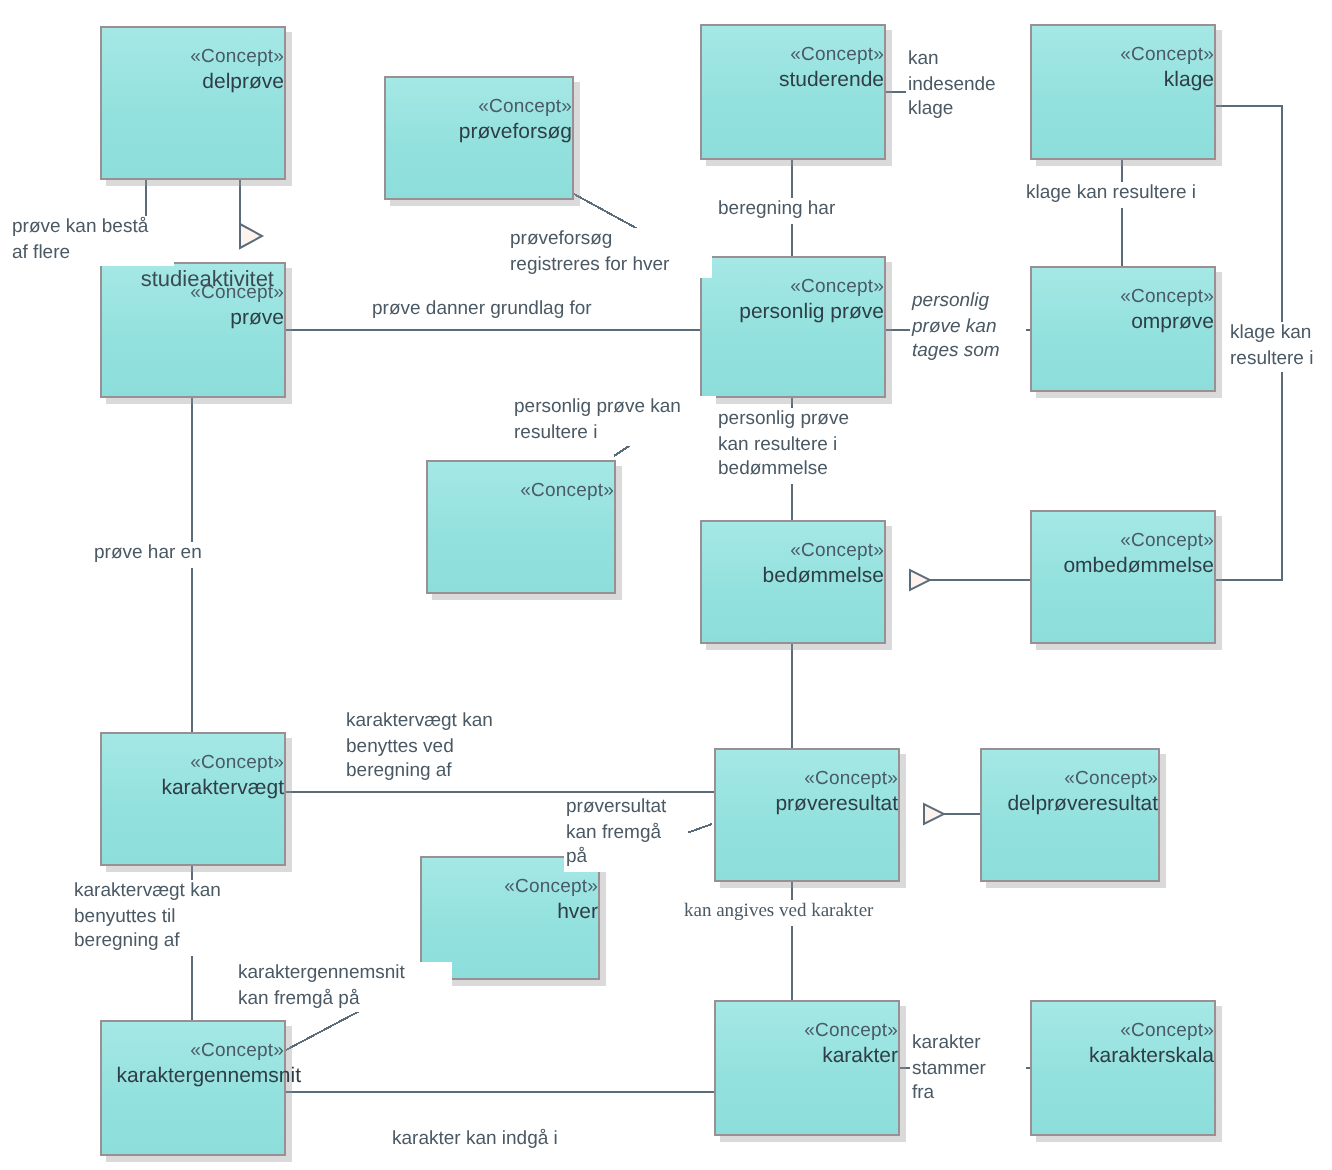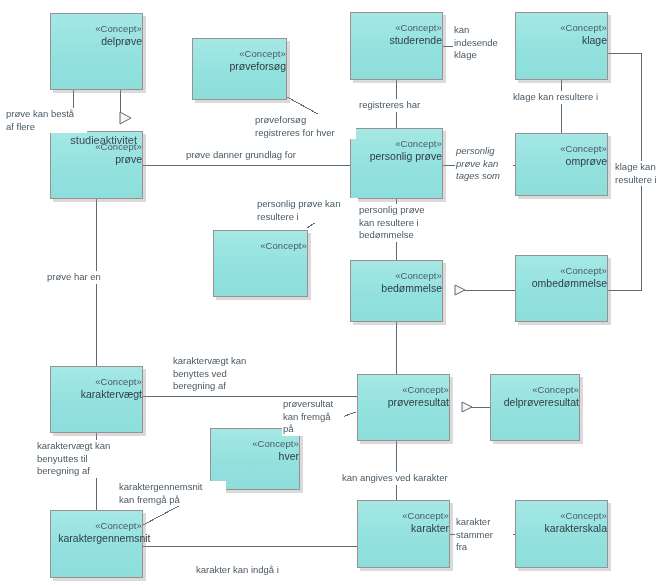--- a/index.html
+++ b/index.html
@@ -201,21 +201,21 @@
     </div>
   <div id="labels-layer">
       <div class="edge-label" style="left: 5px; top: 78px; width: 80px; margin-top: 30px;">prøve kan bestå
 af flere</div>
       <div class="edge-label" style="left: 254px; top: 114px; width: 100px;">prøveforsøg
 registreres for hver</div>
       <div class="edge-label" style="left: 185px; top: 149px; width: 130px;">prøve danner grundlag for</div>
       <div class="edge-label" style="left: 453px; top: 24px; width: 60px;">kan
 indesende
 klage</div>
-      <div class="edge-label" style="left: 358px; top: 99px; width: 80px;">registreres har</div>
+      <div class="edge-label" style="left: 358px; top: 99px; width: 80px;">beregning har</div>
       <div class="edge-label" style="left: 512px; top: 91px; width: 100px;">klage kan resultere i</div>
       <div class="edge-label" style="left: 455px; top: 145px; width: 56px; font-style: italic;">personlig
 prøve kan
 tages som</div>
       <div class="edge-label" style="left: 614px; top: 161px; width: 52px;">klage kan
 resultere i</div>
       <div class="edge-label" style="left: 256px; top: 198px; width: 100px;">personlig prøve kan
 resultere i</div>
       <div class="edge-label" style="left: 358px; top: 204px; width: 78px;">personlig prøve
 kan resultere i
@@ -225,20 +225,20 @@
 benyttes ved
 beregning af</div>
       <div class="edge-label" style="left: 282px; top: 398px; width: 60px;">prøversultat
 kan fremgå
 på</div>
       <div class="edge-label" style="left: 36px; top: 440px; width: 92px;">karaktervægt kan
 benyuttes til
 beregning af</div>
       <div class="edge-label" style="left: 118px; top: 481px; width: 106px;">karaktergennemsnit
 kan fremgå på</div>
-      <div class="edge-label" style="left: 341px; top: 472px; width: 116px;">kan angives ved karakter</div>
+      <div class="edge-label" style="left: 341px; top: 450px; width: 116px; font-family: Liberation Serif, serif;">kan angives ved karakter</div>
       <div class="edge-label" style="left: 195px; top: 564px; width: 108px;">karakter kan indgå i</div>
       <div class="edge-label" style="left: 455px; top: 516px; width: 56px;">karakter
 stammer
 fra</div>
     </div>
 
 </div>
 
 </body></html>

